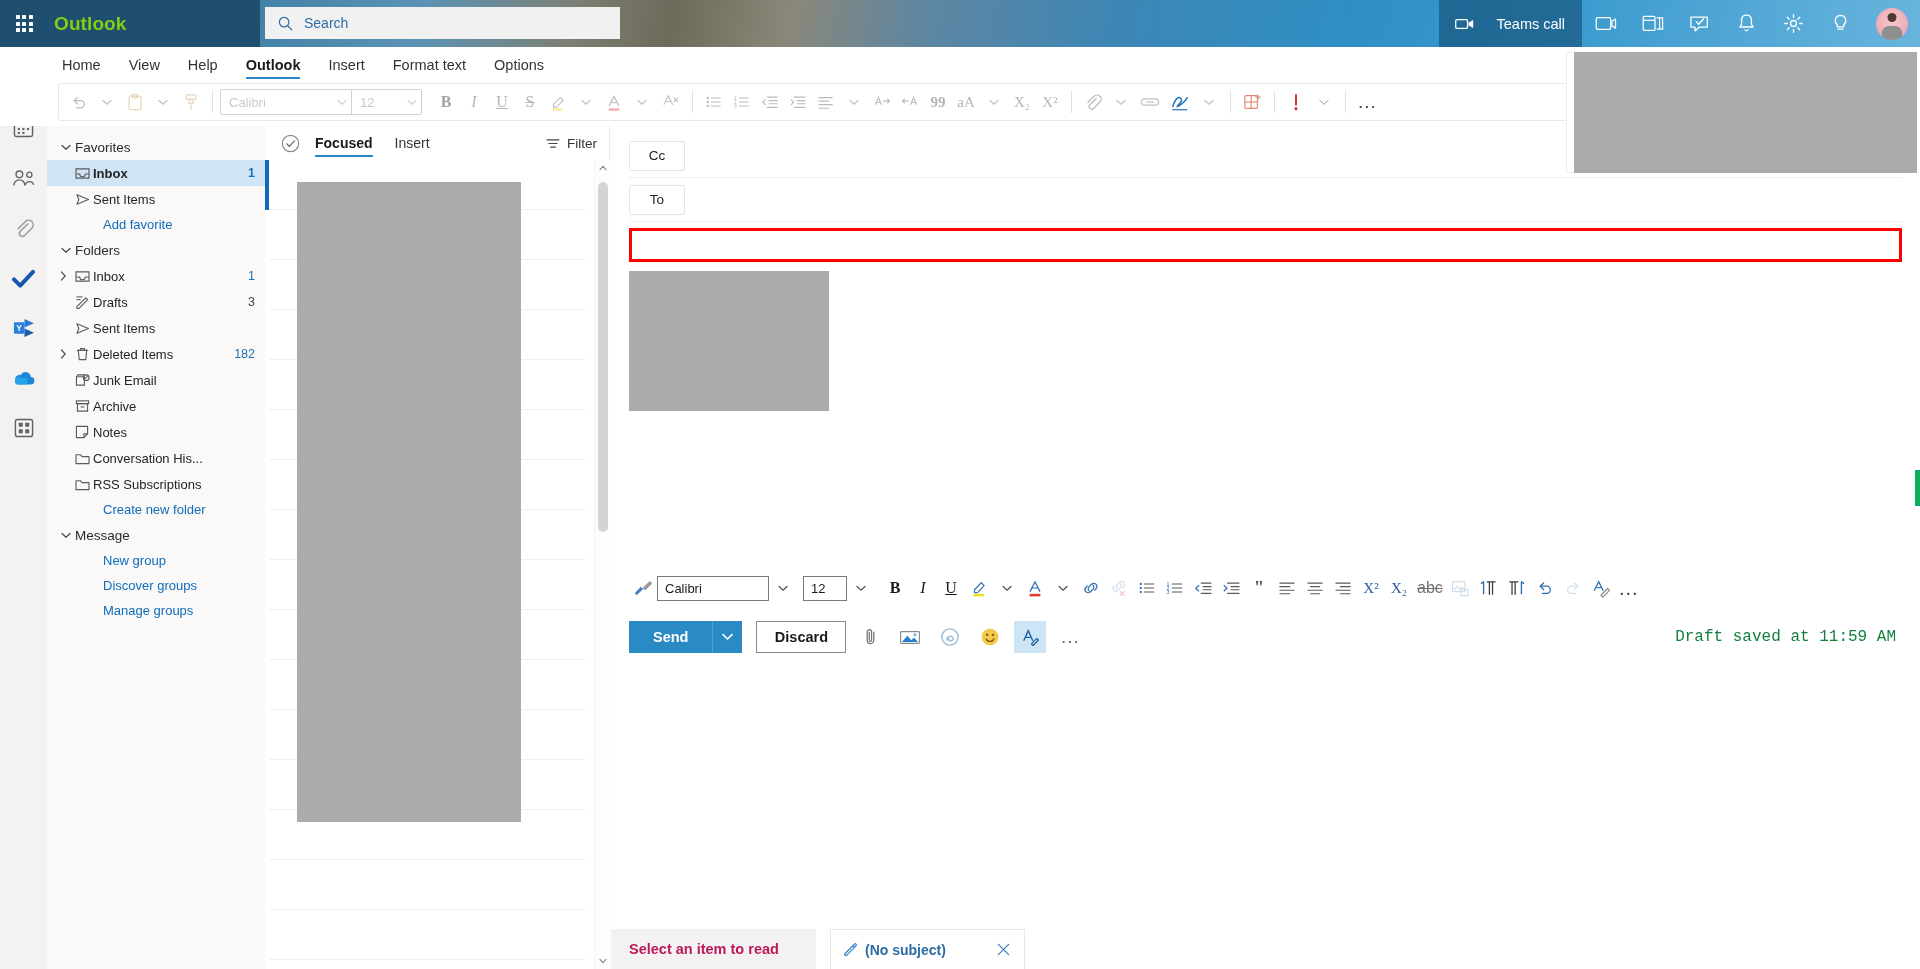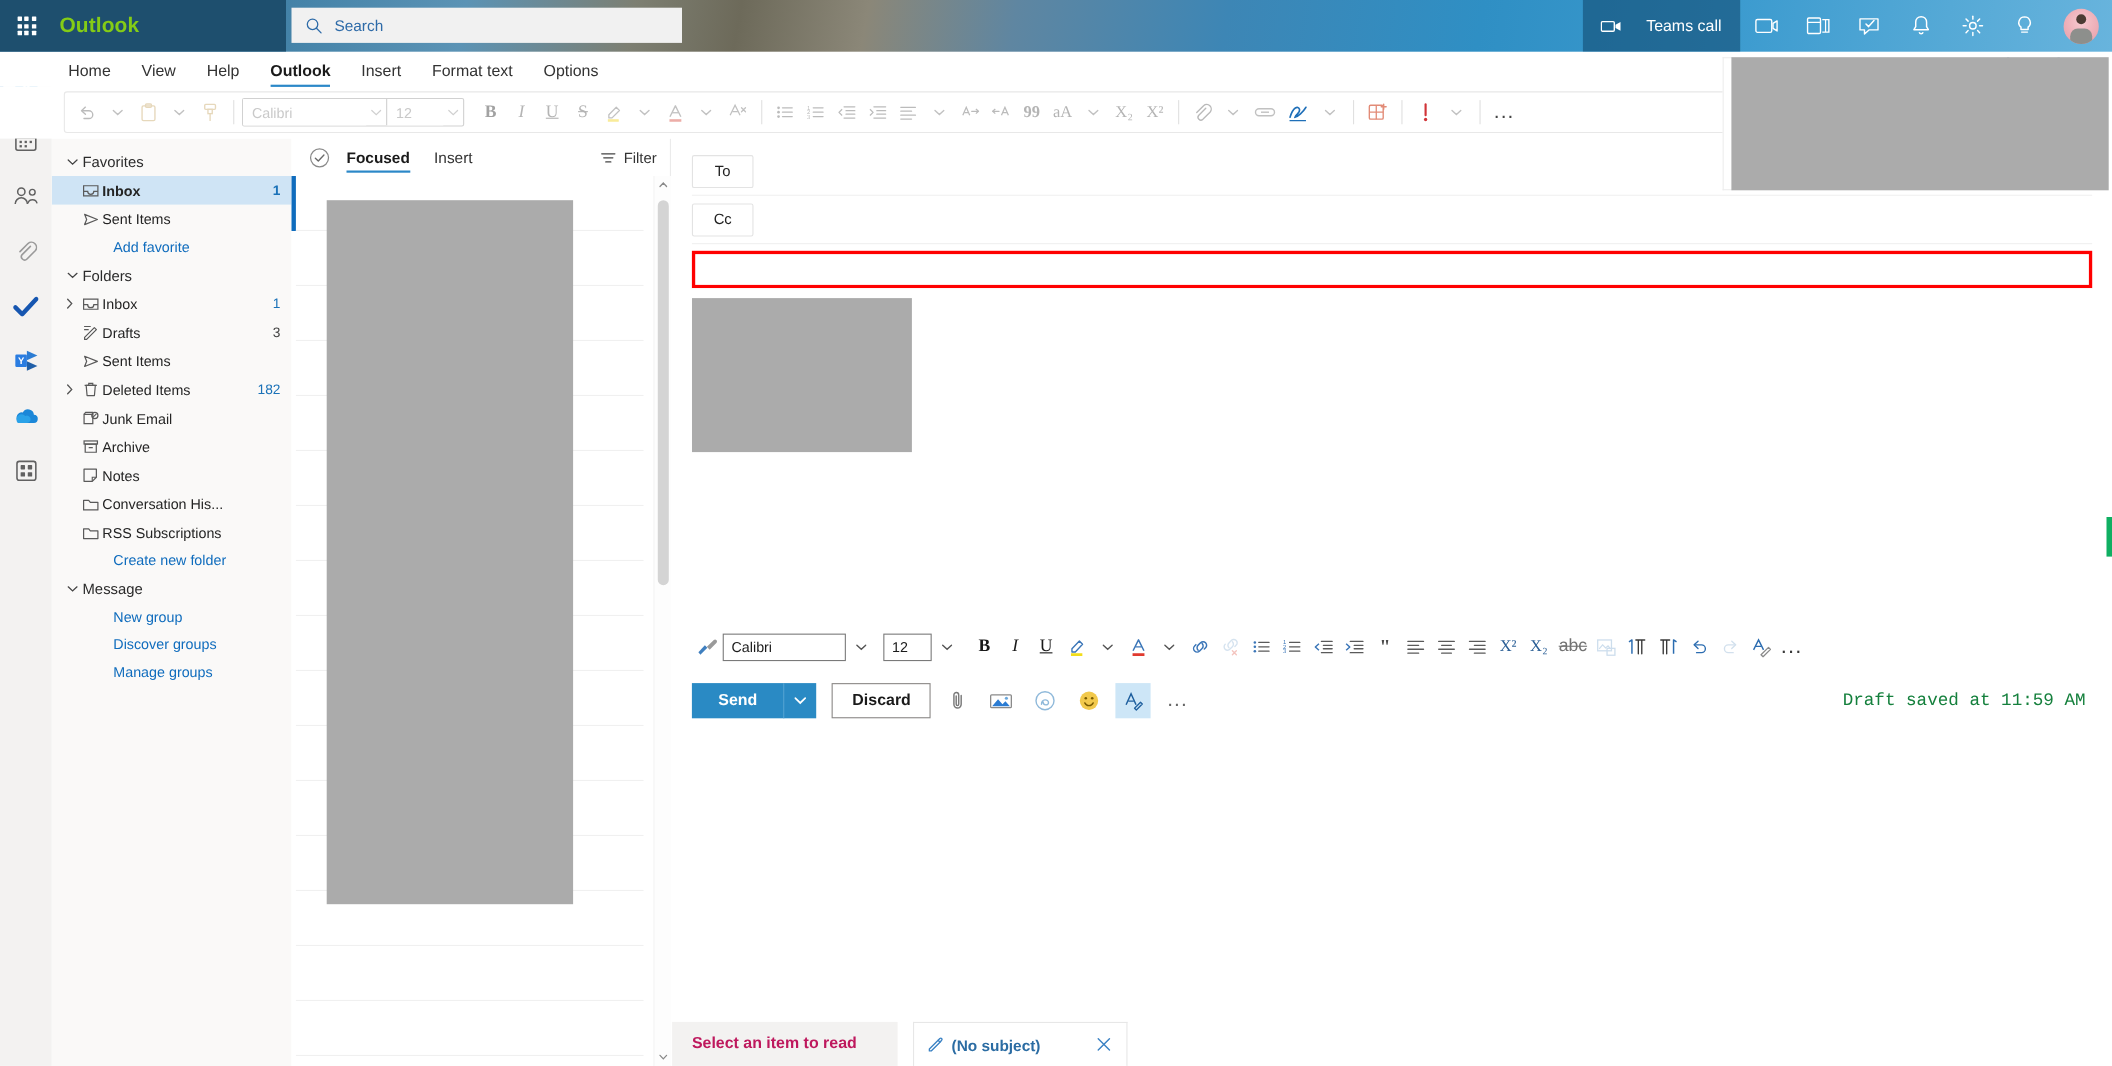--- a/index.html
+++ b/index.html
@@ -981,26 +981,26 @@
               <path d="M1 1.4 L4 4.6 L7 1.4" fill="none" stroke="#8a8a8a" stroke-width="1.2" stroke-linecap="round"></path>
             </svg>
           </div>
       </div>
     </div>
   </div>
 
   <div class="compose">
 
     <div class="fieldrow">
+      <div class="fld-btn">Cc</div>
+      <input class="fld-input" style="">
+    </div>
+
+    <div class="fieldrow">
       <div class="fld-btn">To</div>
-      <input class="fld-input" style="">
-    </div>
-
-    <div class="fieldrow">
-      <div class="fld-btn">Cc</div>
       <input class="fld-input" style="">
     </div>
 
 
     <div class="bodywrap">
       <div class="body-hl"></div>
       <div class="body-area">
         <div class="body-occluder"></div>
       </div>
     </div>

